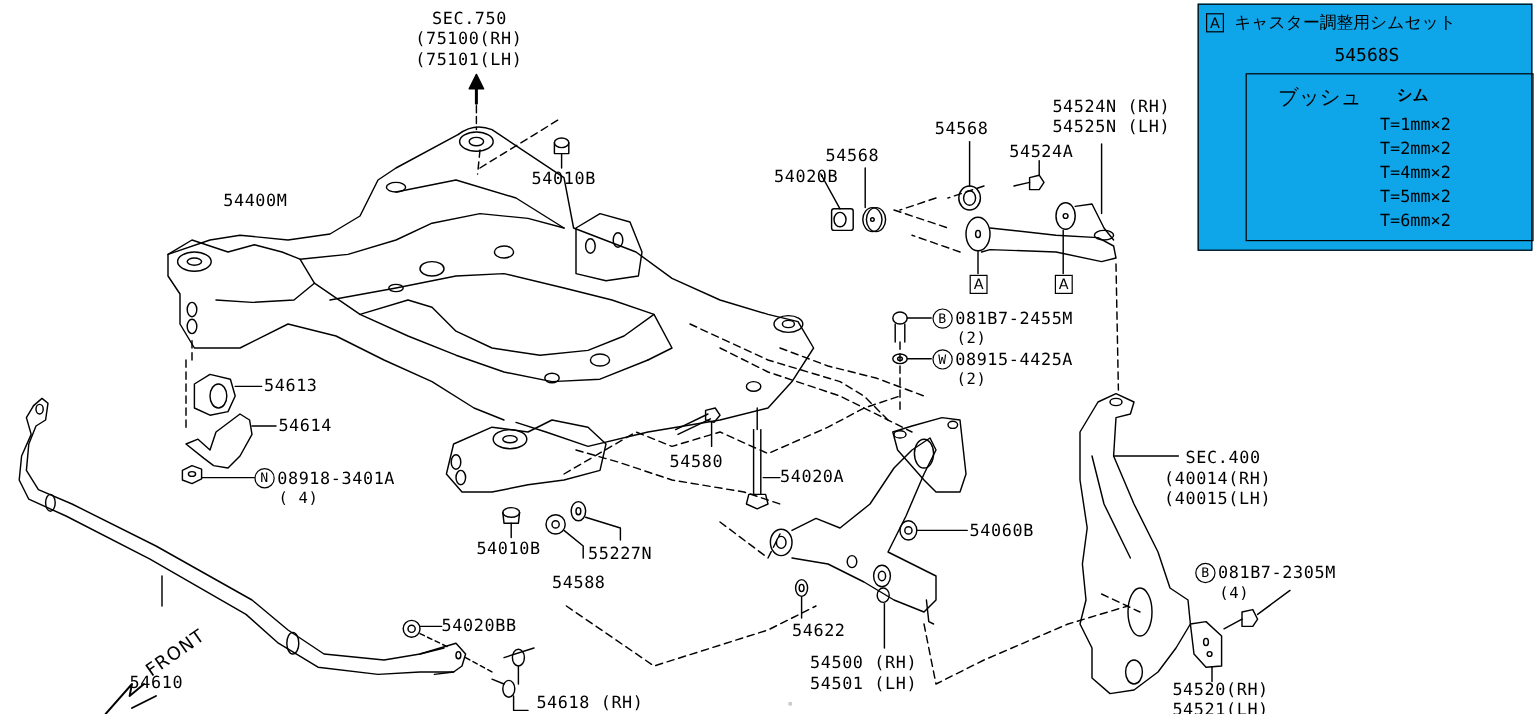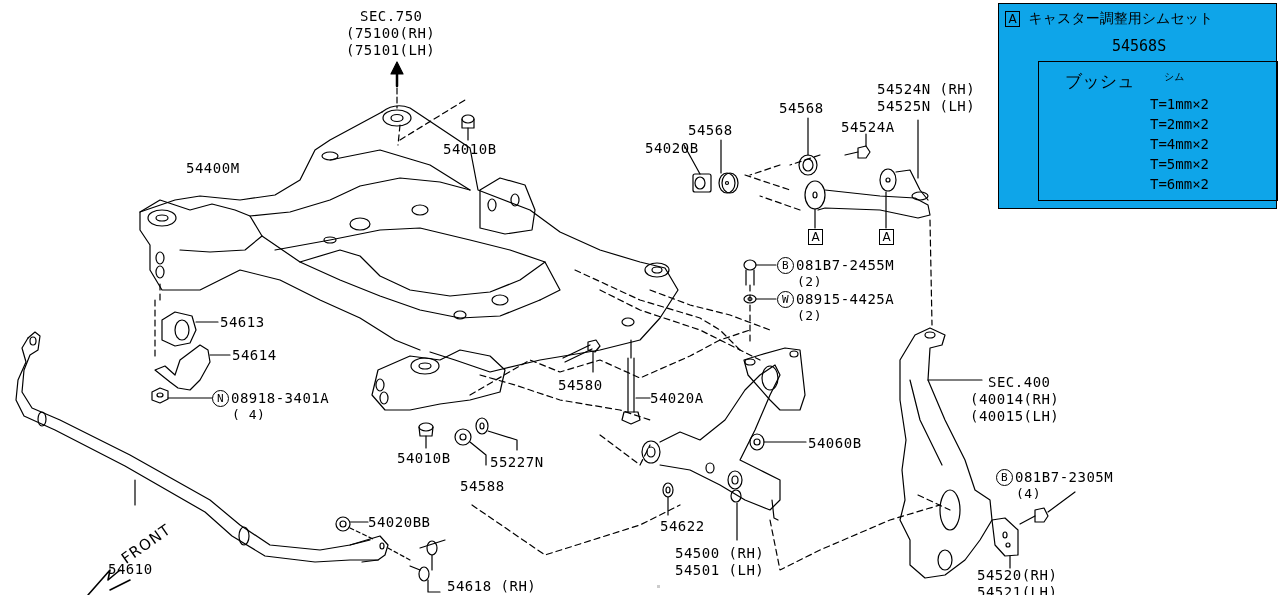--- a/index.html
+++ b/index.html
@@ -13,21 +13,21 @@
           text-align: center; line-height: 15px; font-size: 11px; margin-right: 2px; vertical-align: 1px; }
   .boxA { display: inline-block; width: 13px; height: 14px; border: 1px solid #000;
           text-align: center; line-height: 14px; font-size: 12px; }
   .tagA { position: absolute; width: 13px; height: 14px; border: 1px solid #000; background: #fff;
           text-align: center; line-height: 14px; font-size: 12px; font-family: "DejaVu Sans", sans-serif; cursor: pointer; }
   #legend { position: absolute; left: 998px; top: 3px; width: 277px; height: 204px; border: 1px solid #000; background:#0ea5e9; }
   #legend .title { position: absolute; left: 6px; top: 6px; font-size: 14px; font-family: "DejaVu Sans", sans-serif; }
   #legend .part { position: absolute; left: 113px; top: 33px; font-size: 15px; }
   #legend .inner { position: absolute; left: 39px; top: 57px; width: 238px; height: 138px; border: 1px solid #000; }
   #legend .hdr-b { position: absolute; left: 10px; top: 8px; font-size: 17px; font-family: "DejaVu Sans", sans-serif; margin-left: 16px; }
-  #legend .hdr-s { position: absolute; left: 125px; top: 8px; font-size: 10px; font-family: "DejaVu Sans", sans-serif; }
+  #legend .hdr-s { position: absolute; left: 125px; top: 8px; font-size: 13px; font-family: "DejaVu Sans", sans-serif; font-weight: bold; }
   #legend .shims { position: absolute; left: 111px; top: 32px; font-size: 14px; line-height: 20px; }
   .fr { position:absolute; left: 118px; top: 535px; transform: rotate(-35deg); font-size: 15px; font-family:"DejaVu Sans", sans-serif; letter-spacing: 1px;}
   .watermark { position:absolute; left: 657px; top: 585px; width:3px; height:3px; background:#ccc; }
 </style>
 </head>
 <body>
 
 <svg id="drawing" viewBox="0 0 1280 595" xmlns="http://www.w3.org/2000/svg">
   <g fill="none" stroke="#000" stroke-width="1.2" stroke-linejoin="round" stroke-linecap="round">
 

